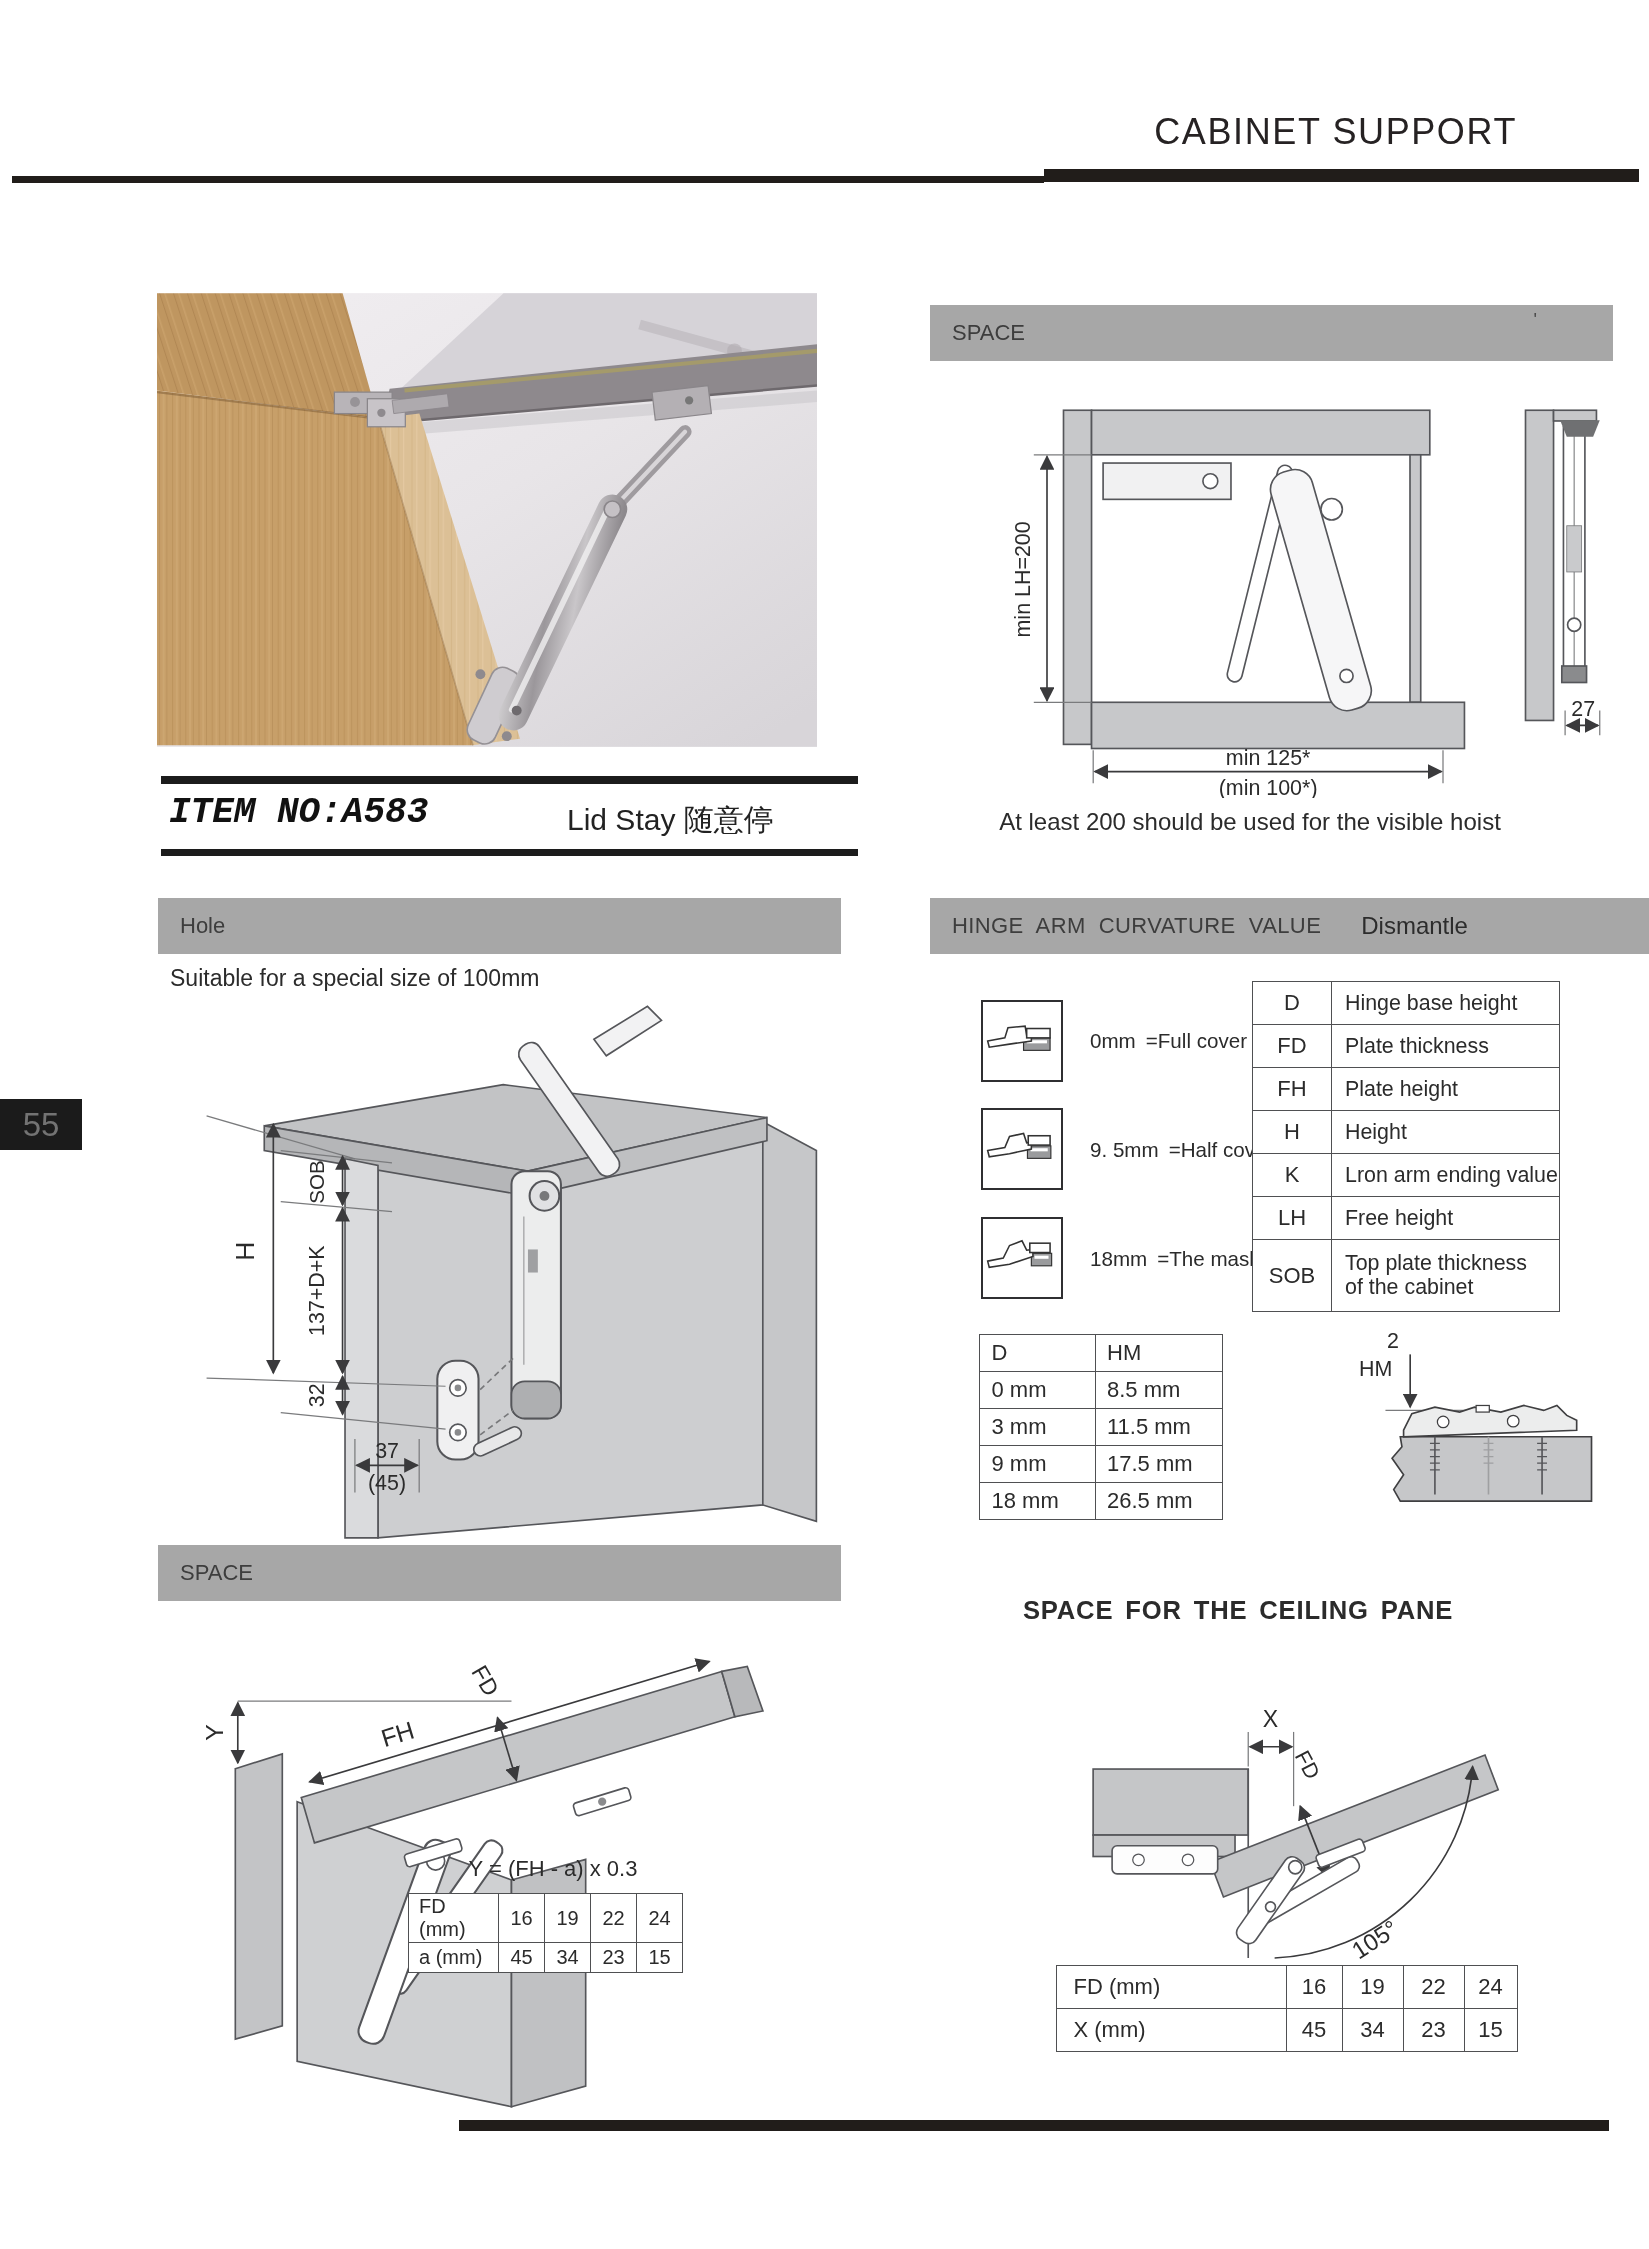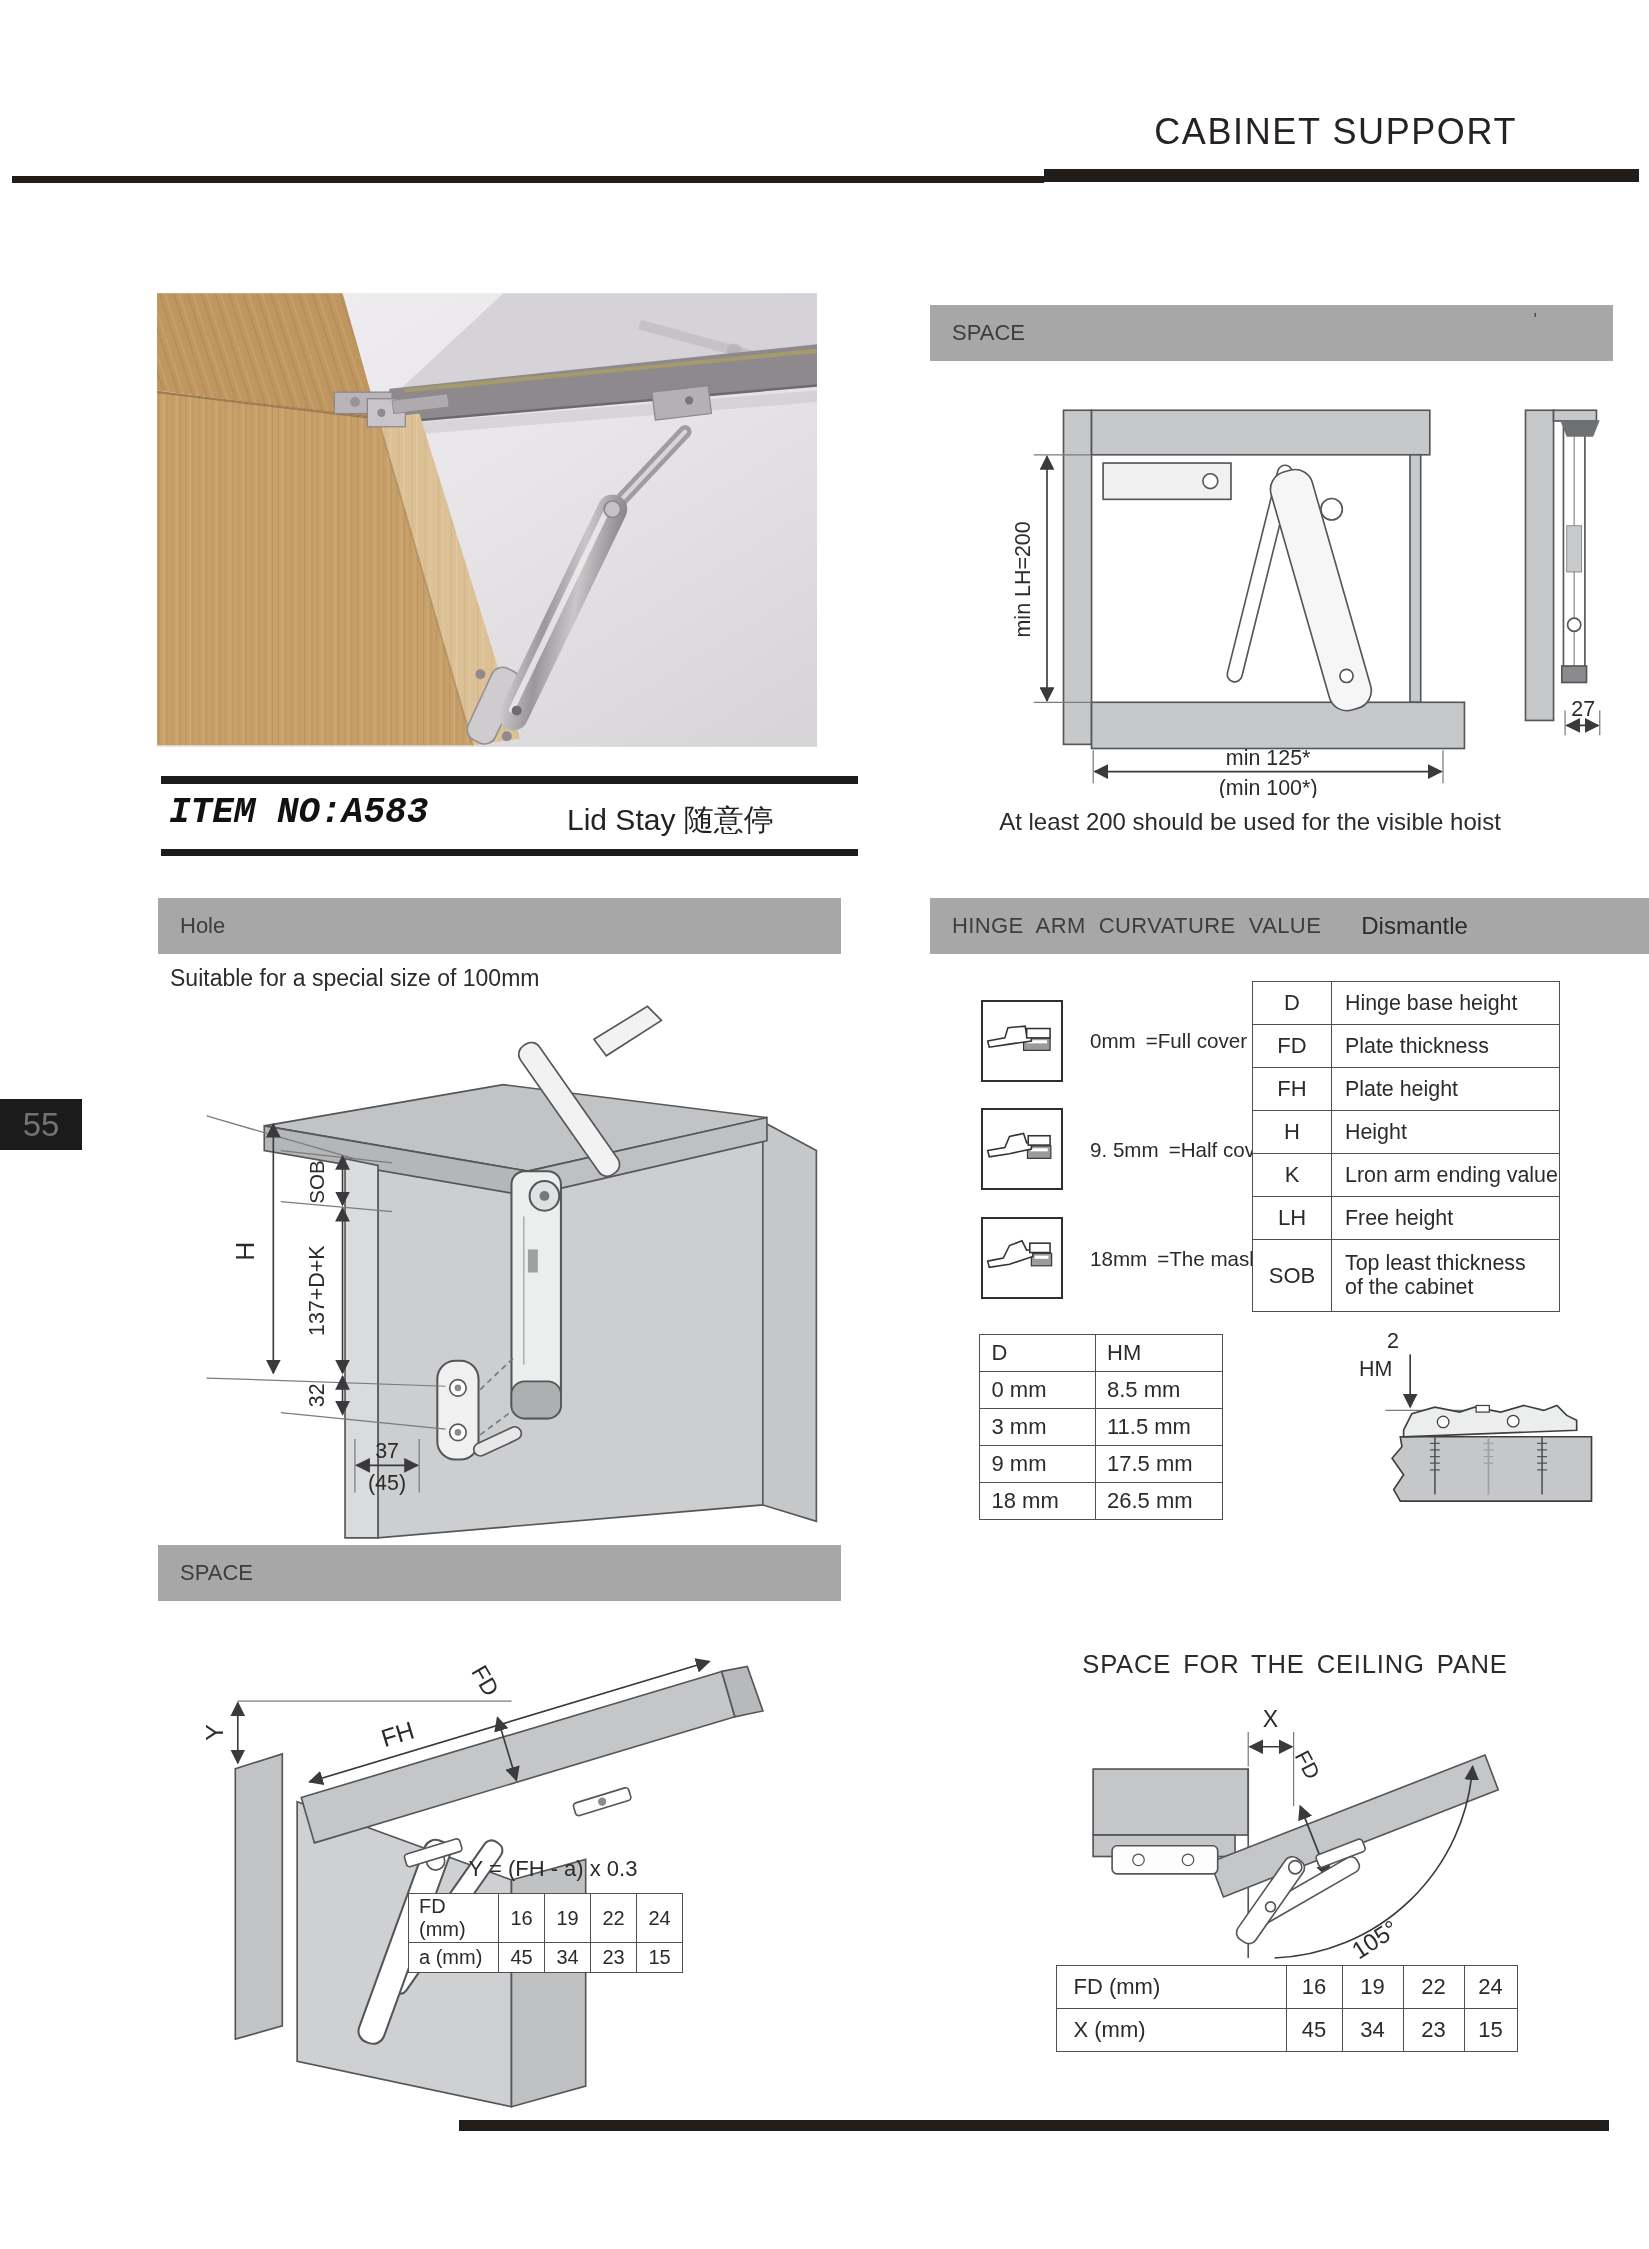--- a/index.html
+++ b/index.html
@@ -26,22 +26,22 @@
   .bar-hinge .t{word-spacing:6.6px;}
   .bar-hinge .s{font-size:24px;color:#2c2c2c;margin-left:40px;letter-spacing:0;}
   .bar-space-bot{left:158px;top:1545px;width:683px;}
   .bar-tick{position:absolute;right:76px;top:5px;font-size:18px;color:#4a4a4a;}
   
   .hole-note{left:158px;top:965px;font-size:23px;color:#2b2b2b;margin-left:12px;}
   .space-caption{left:957px;top:808px;width:586px;text-align:center;font-size:24px;color:#2b2b2b;}
   .page-num{left:0;top:1099px;width:82px;height:51px;background:#1b1b1b;color:#737373;
             font-size:33px;display:flex;align-items:center;justify-content:center;}
   .formula{left:388px;top:1856px;width:330px;text-align:center;font-size:22px;color:#2b2b2b;}
-  .ceiling-title{left:1023px;top:1650px;width:544px;text-align:center;font-size:25.6px;
-                 letter-spacing:0.8px;word-spacing:4.1px;color:#2b2b2b;}
+  .ceiling-title{left:1023px;top:1596px;width:544px;text-align:left;font-size:25.6px;
+                 letter-spacing:0.8px;word-spacing:4.1px;color:#2b2b2b;font-weight:bold;}
   
   .cover-box{width:82px;height:82px;border:2.5px solid #2f2f31;background:#fff;box-sizing:border-box;}
   .cb1{left:981px;top:1000px;} .cb2{left:981px;top:1108px;} .cb3{left:981px;top:1217px;}
   .cover-label{left:1090px;width:363px;font-size:20.6px;color:#2b2b2b;}
   .cl1{top:1029px;} .cl2{top:1138px;} .cl3{top:1247px;}
   .cover-label .eq{margin-left:10px;}
   
   table{border-collapse:collapse;background:#fff;}
   td{border:1.6px solid #4f5052;vertical-align:middle;}
   .legend{left:1252px;top:981px;}
@@ -342,21 +342,21 @@
           <td class="d">Lron arm ending value</td>
         </tr>
     <tr>
           <td class="k">LH</td>
           <td class="d">Free height</td>
         </tr>
     <tr class="tall">
           <td class="k">SOB</td>
       <td class="d">
             <div class="two">
-              <div>Top least thickness</div>
+              <div>Top plate thickness</div>
               <div>of the cabinet</div>
             </div>
           </td>
         </tr>
   </tbody>
     </table>
 
   <table class="abs dhm">
     <tbody>
         <tr>

